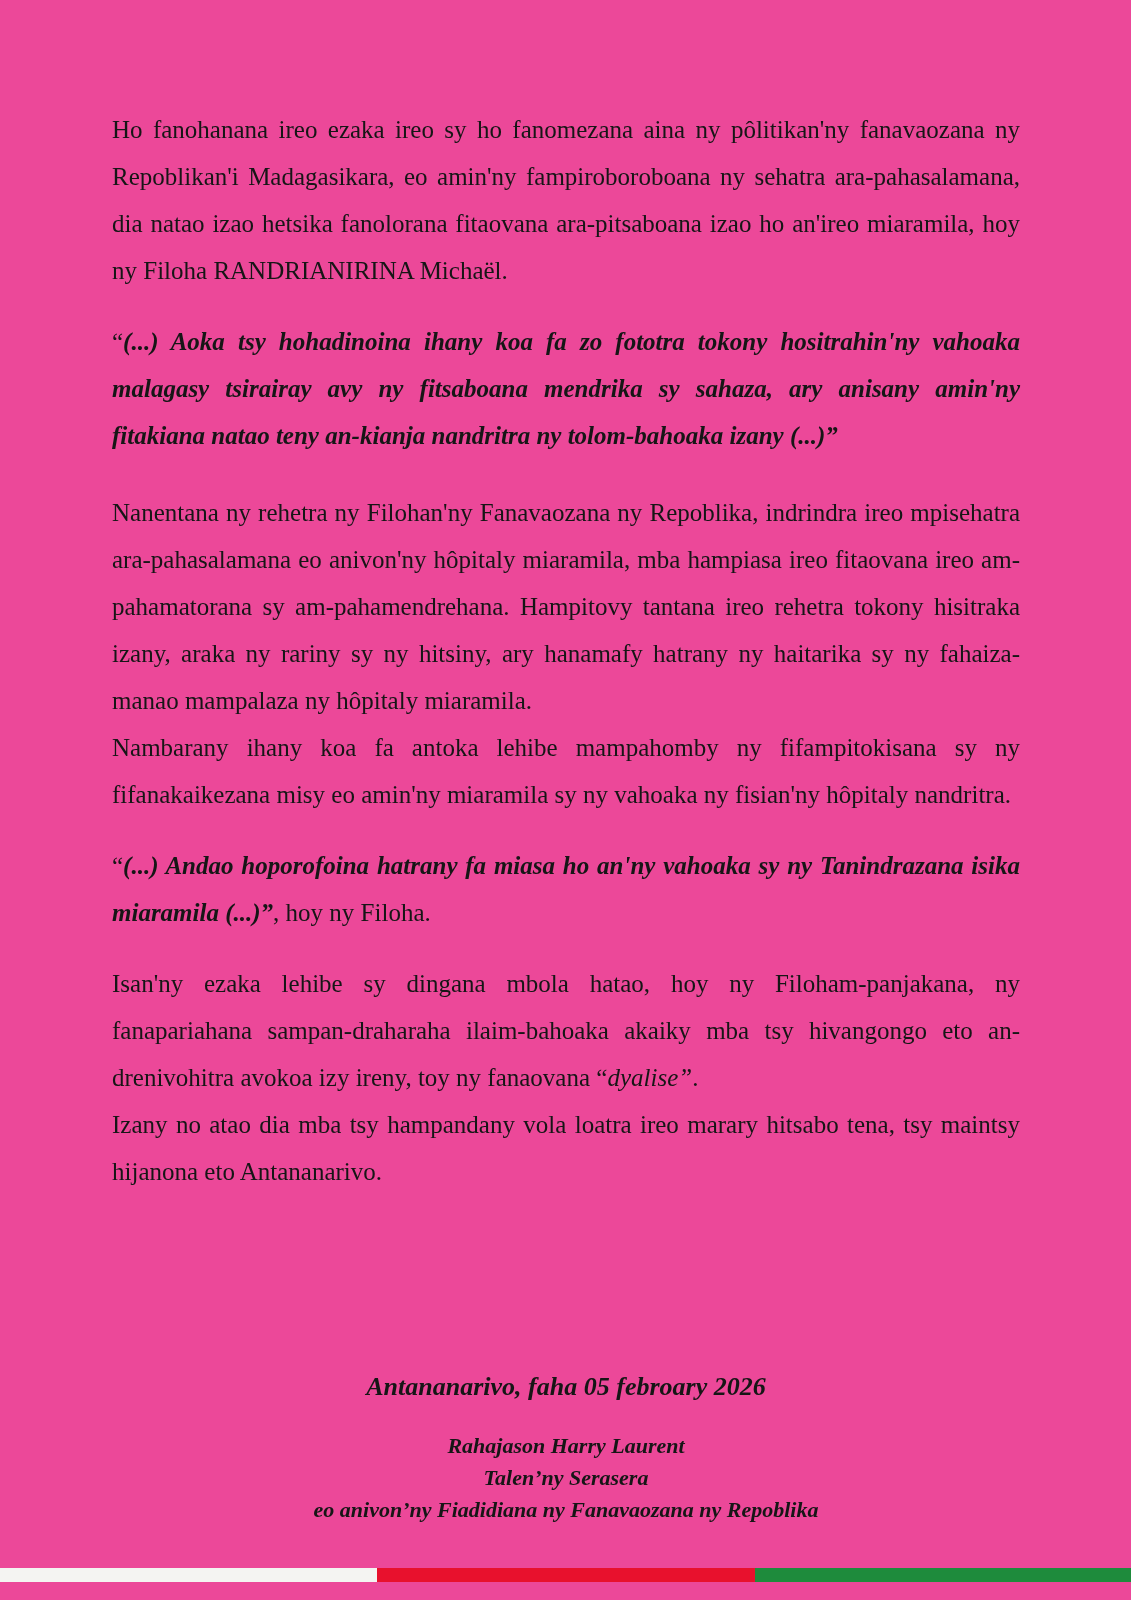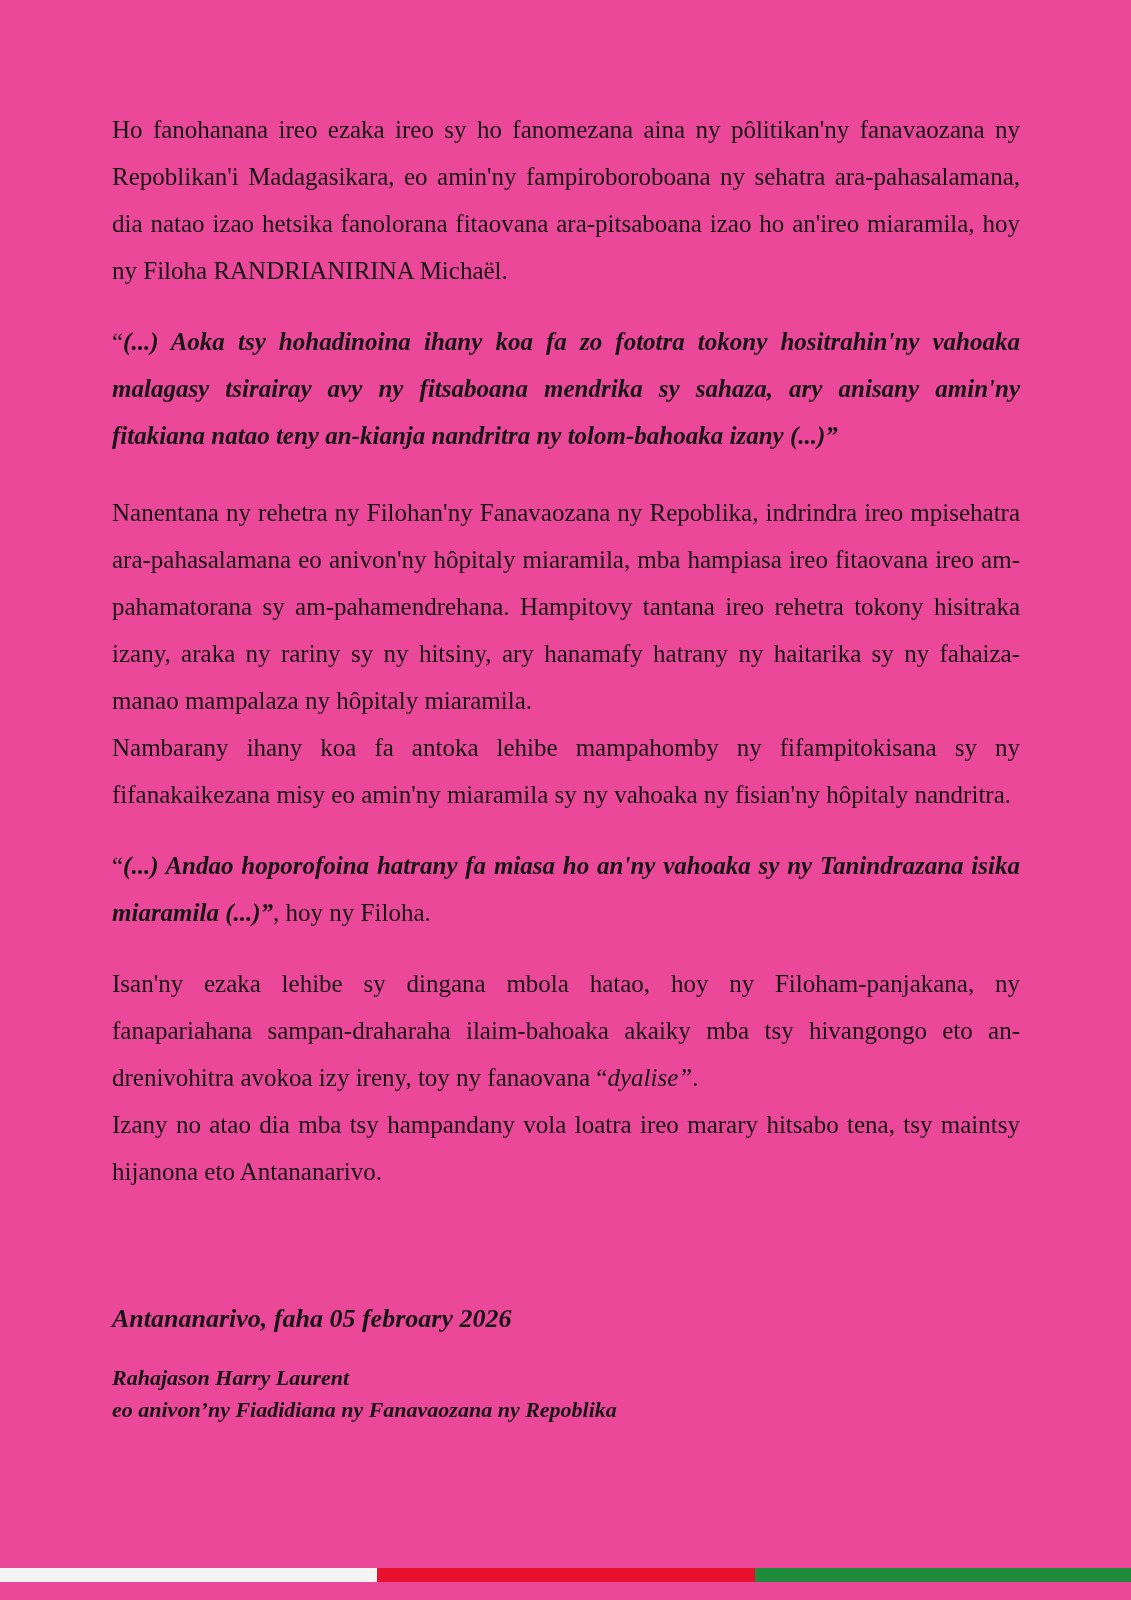--- a/index.html
+++ b/index.html
@@ -42,23 +42,23 @@
   .q-tail {
     font-weight: 400;
     font-style: normal;
   }
   .inline-italic {
     font-style: italic;
   }
   .signature {
     position: absolute;
     left: 112px;
-    top: 1302px;
+    top: 1370px;
     width: 908px;
-    text-align: left;
+    text-align: center;
     font-weight: 700;
     font-style: italic;
   }
   .sig-date {
     font-size: 26px;
     line-height: 34px;
     margin: 0 0 26px 0;
   }
   .sig-line {
     font-size: 22px;
@@ -97,20 +97,21 @@
 
     <p class="para"><span>Isan'ny ezaka lehibe sy dingana mbola hatao, hoy ny Filoham-panjakana, ny fanapariahana sampan-draharaha ilaim-bahoaka akaiky mba tsy hivangongo eto an-drenivohitra avokoa izy ireny, toy ny fanaovana “</span><span class="inline-italic">dyalise”</span><span>.</span></p>
 
     <p class="para">Izany no atao dia mba tsy hampandany vola loatra ireo marary hitsabo tena, tsy maintsy hijanona eto Antananarivo.</p>
 
   </div>
 
   <div class="signature">
     <p class="sig-date">Antananarivo, faha 05 febroary 2026</p>
     <p class="sig-line">Rahajason Harry Laurent</p>
+    <p class="sig-line">Talen’ny Serasera</p>
     <p class="sig-line">eo anivon’ny Fiadidiana ny Fanavaozana ny Repoblika</p>
   </div>
 
   <div class="footer-stripe">
     <div class="stripe-seg seg-white" style="background-color: rgb(244, 244, 242);"></div>
     <div class="stripe-seg seg-red" style="background-color: rgb(232, 17, 45);"></div>
     <div class="stripe-seg seg-green" style="background-color: rgb(30, 139, 60);"></div>
   </div>
 
 </div>

